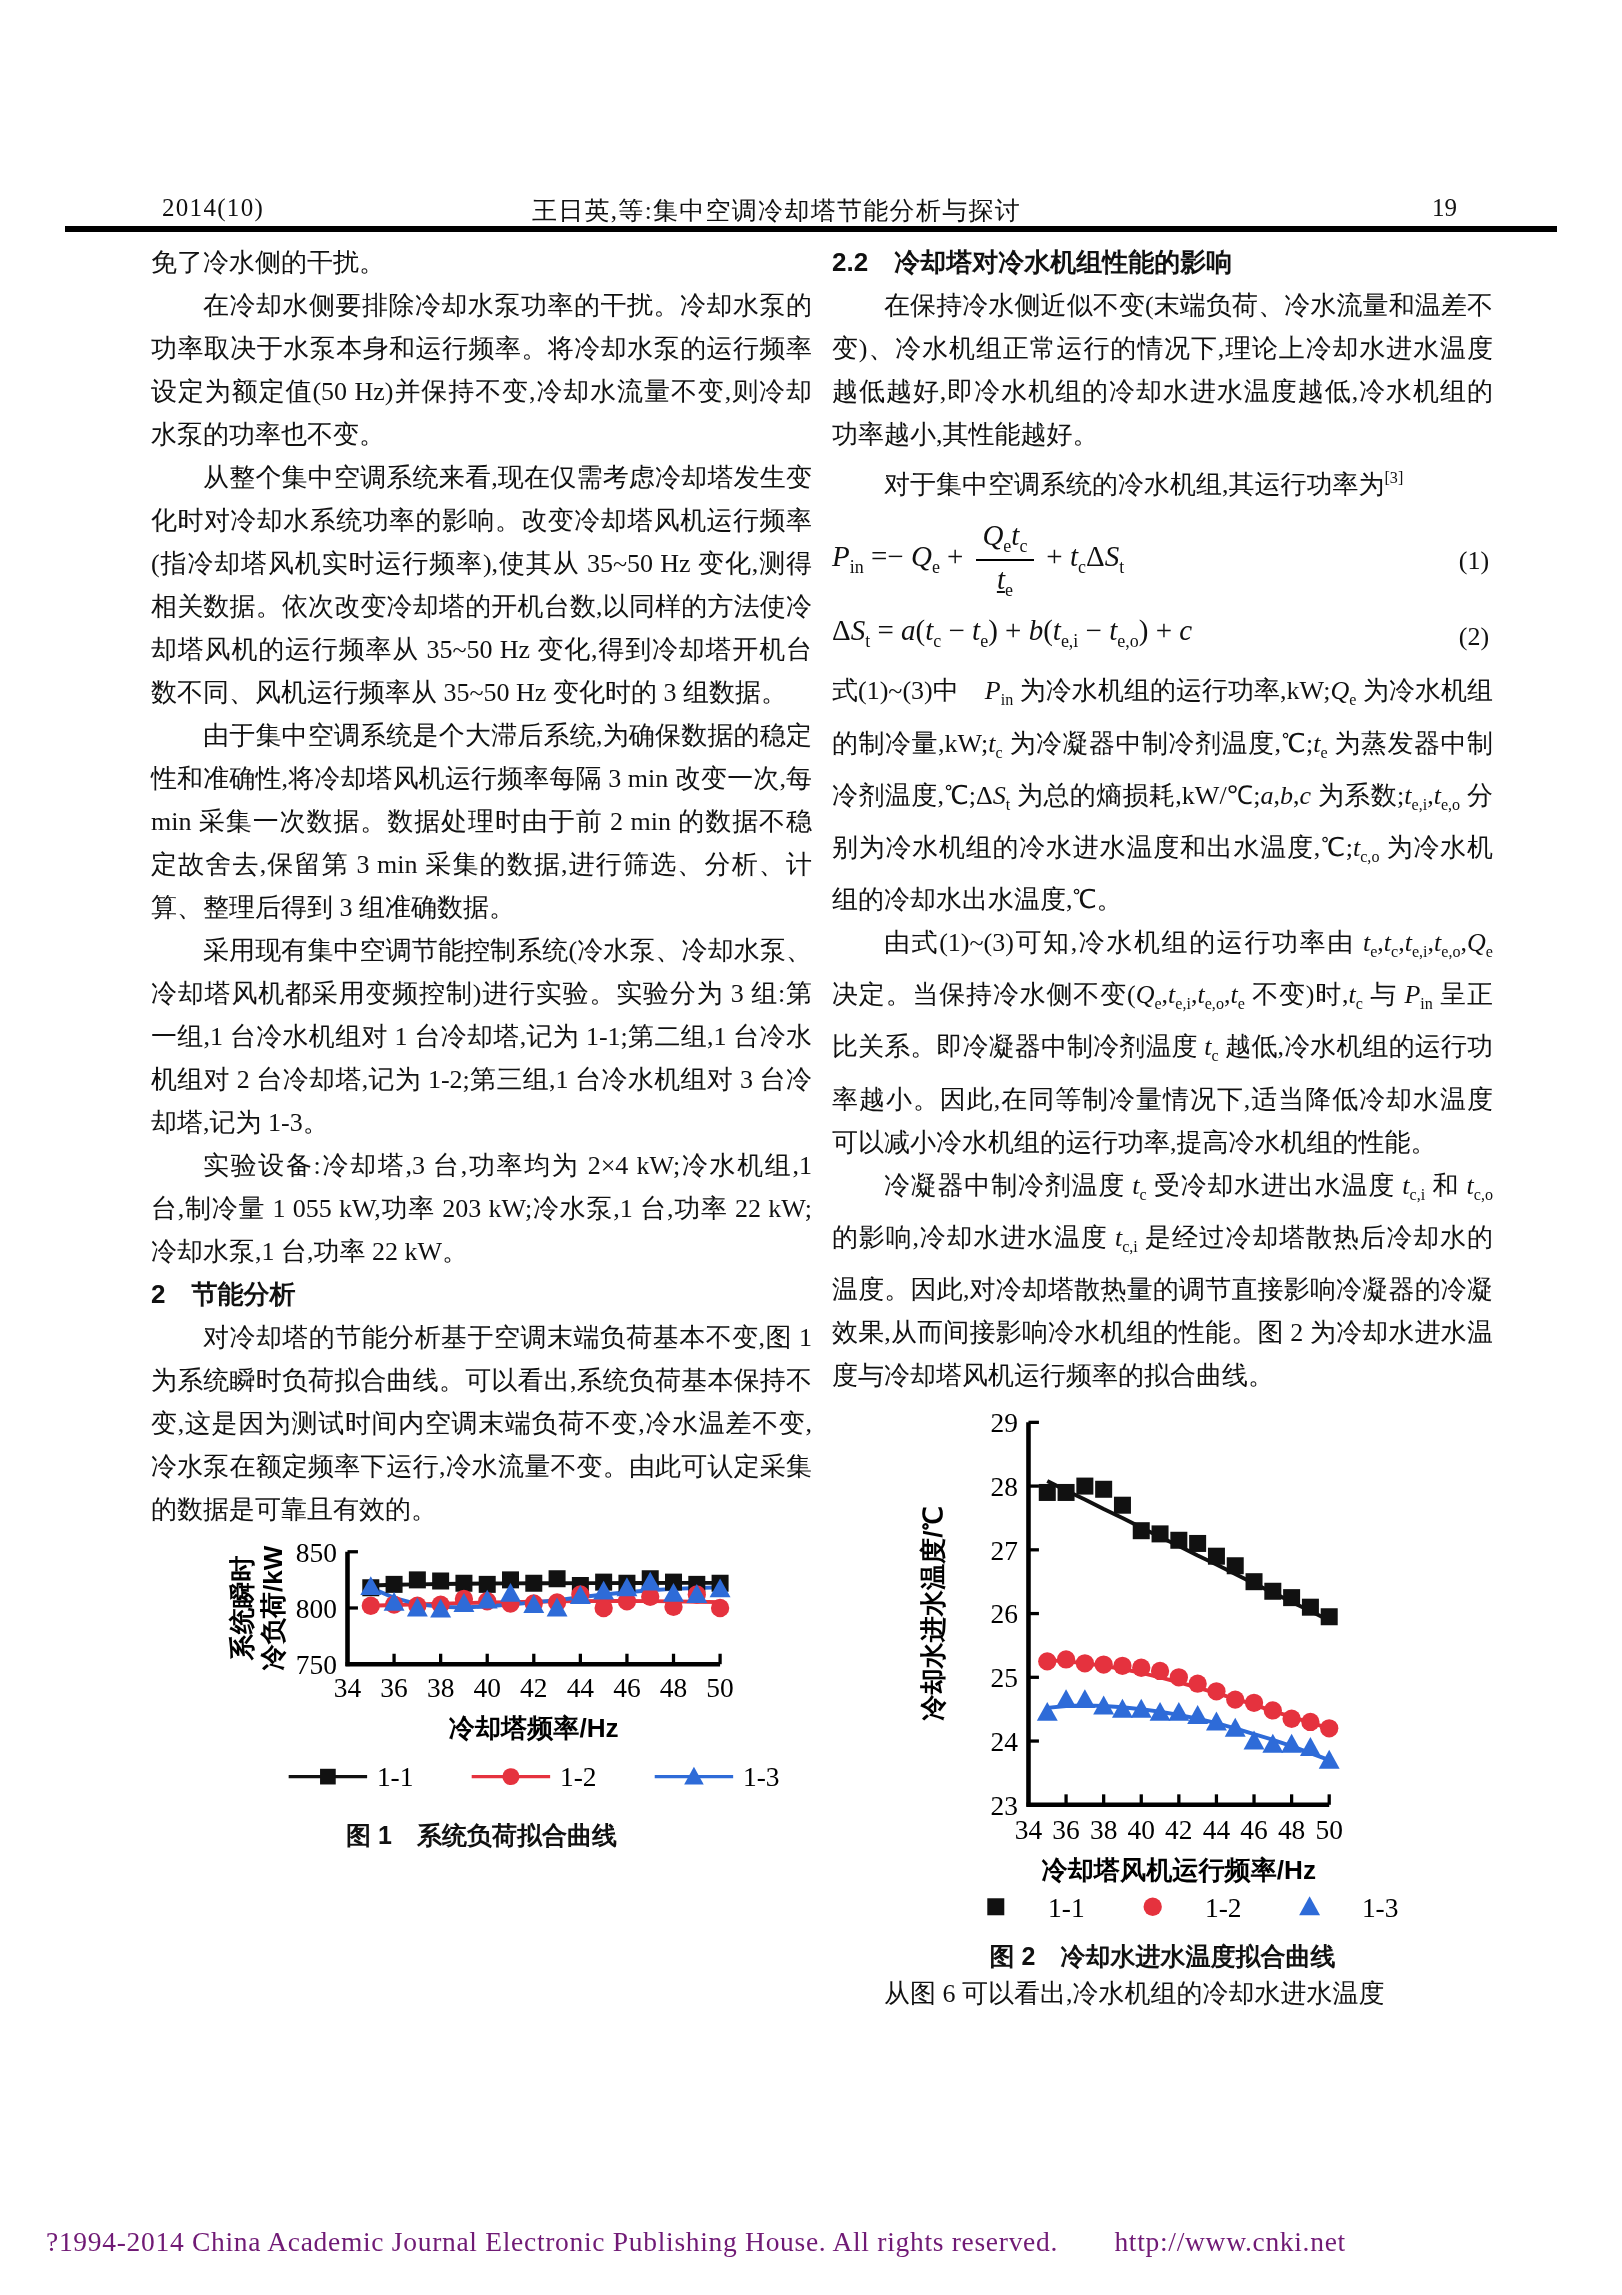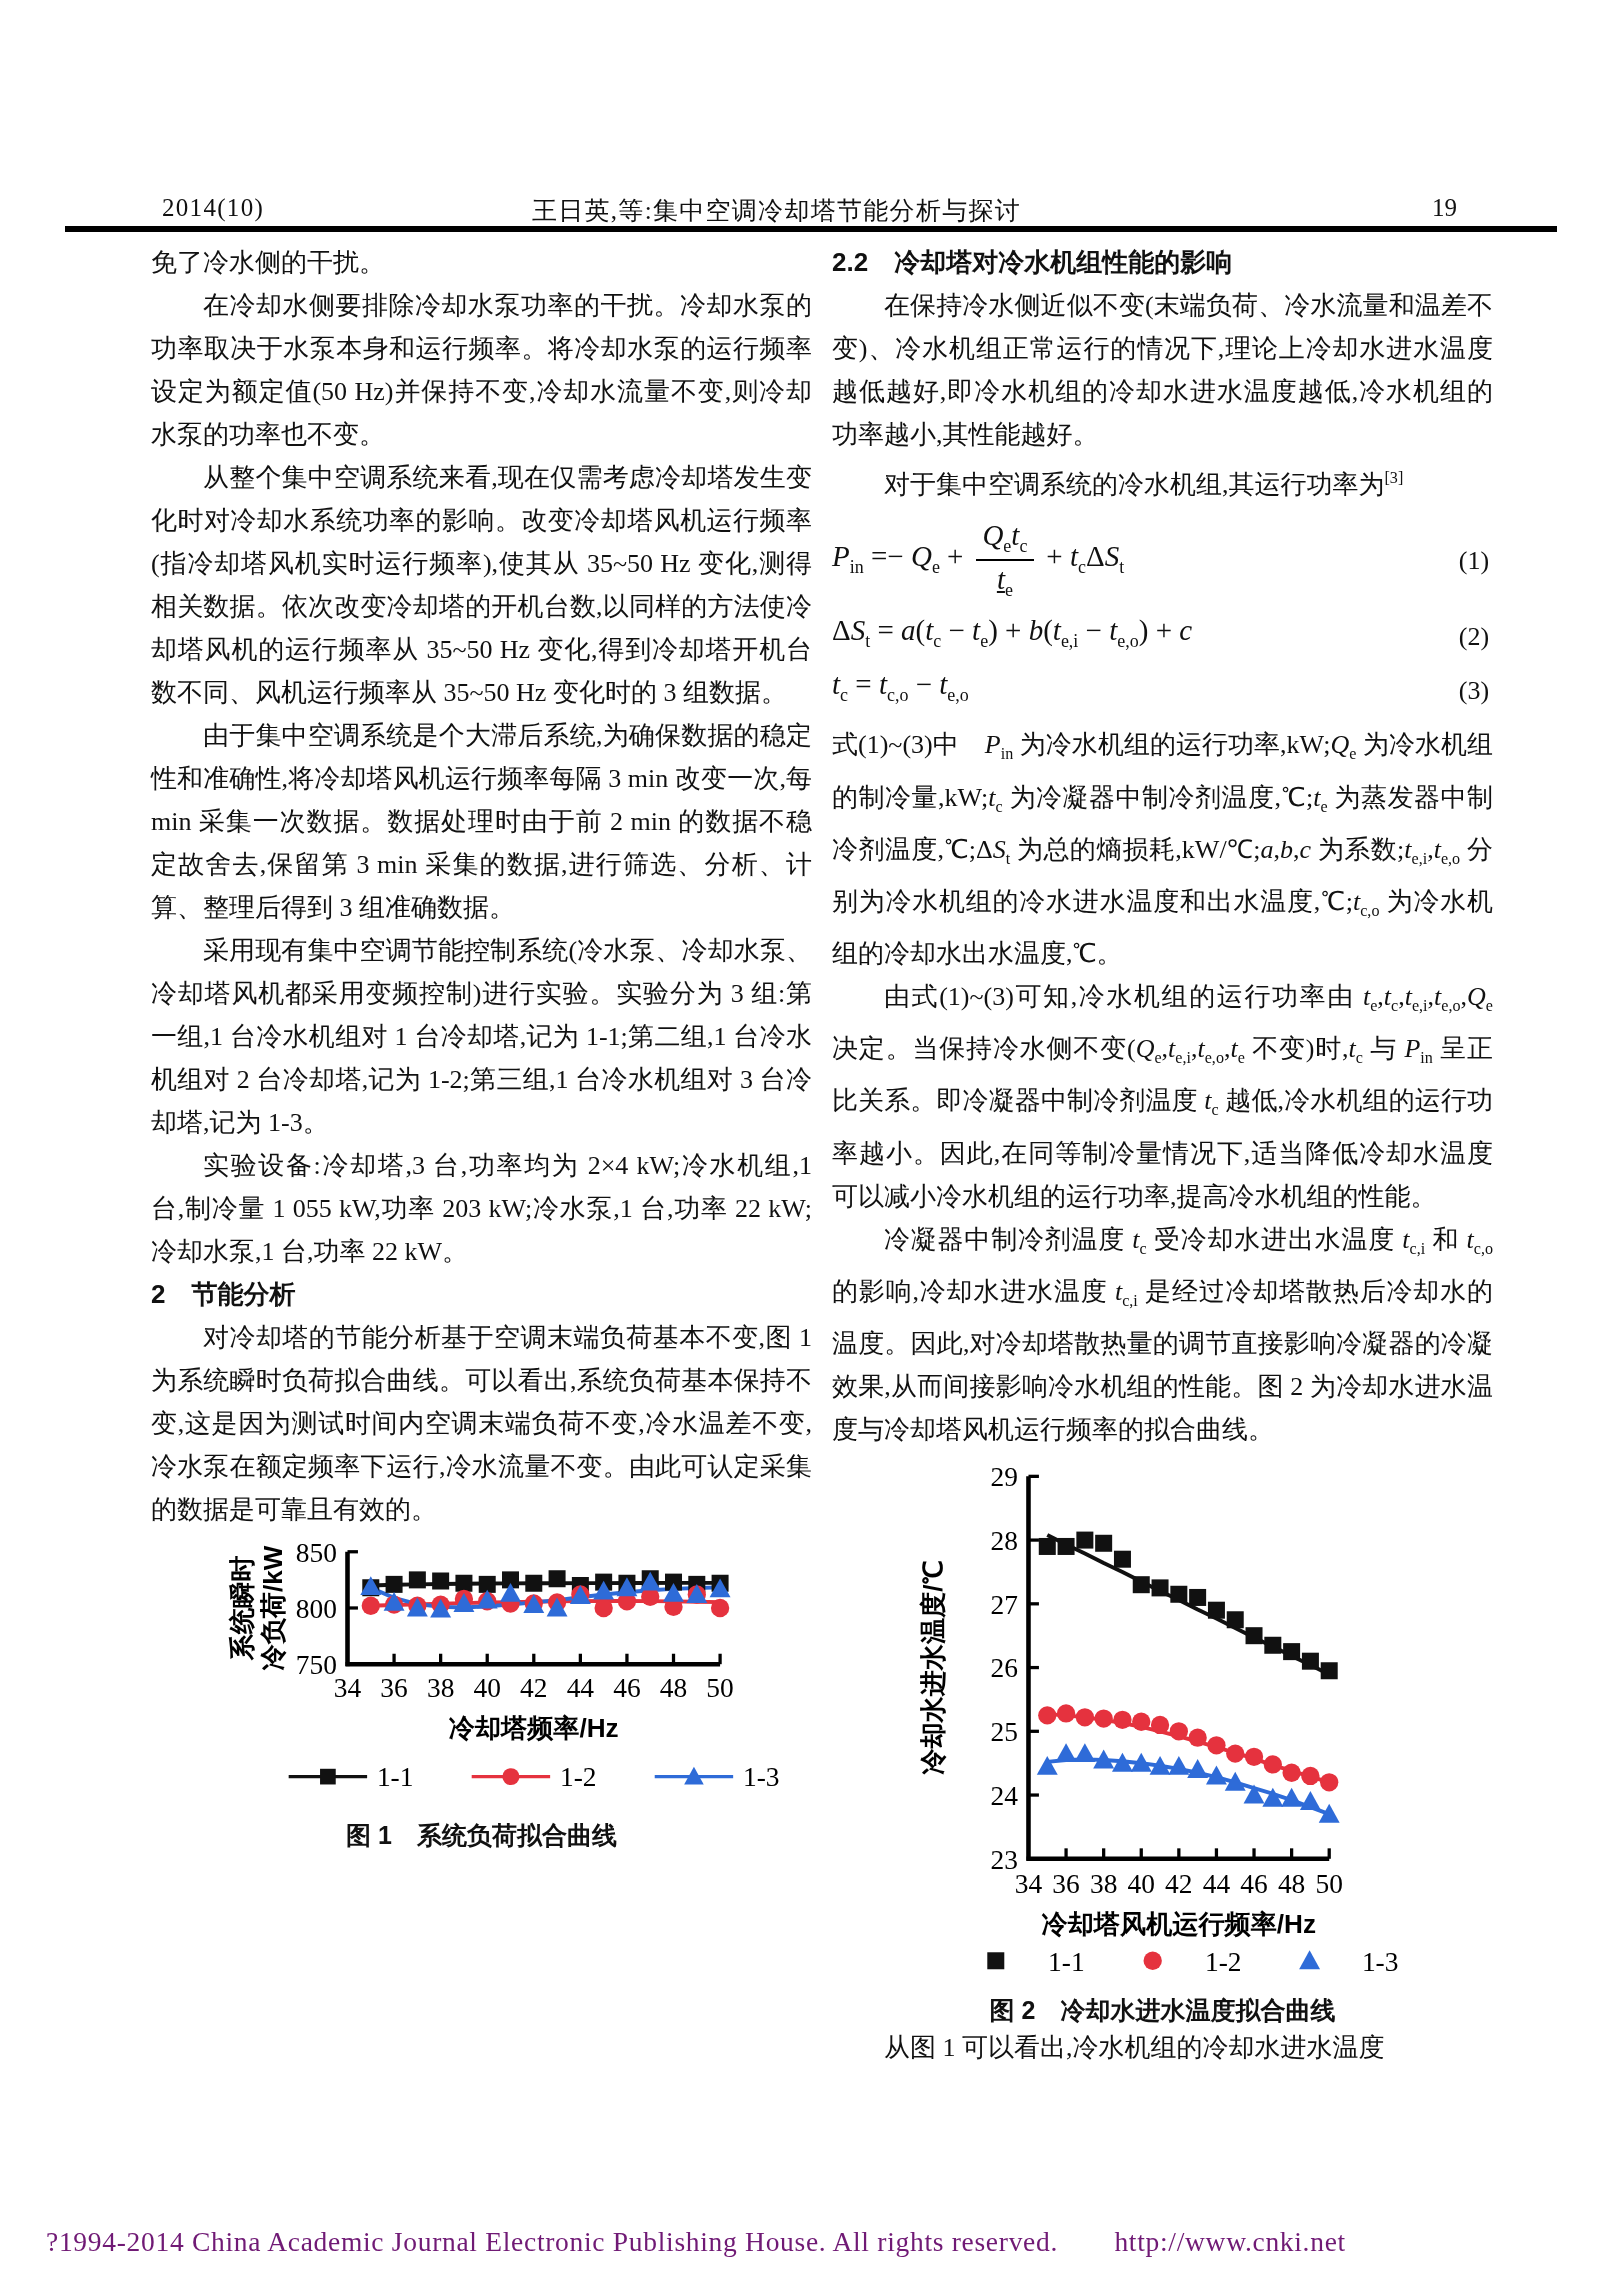--- a/index.html
+++ b/index.html
@@ -158,24 +158,20 @@
   <p class="body">对于集中空调系统的冷水机组,其运行功率为<sup>[3]</sup></p>
   <div class="eq-block">
     <div class="eq-row tall">
       <span><i>P</i><sub>in</sub> =− <i>Q</i><sub>e</sub> + <span class="frac"><span class="num"><i>Q</i><sub>e</sub><i>t</i><sub>c</sub></span><span class="den"><i>t</i><sub>e</sub></span></span> + <i>t</i><sub>c</sub>Δ<i>S</i><sub>t</sub></span>
       <span class="eq-num">(1)</span>
     </div>
     <div class="eq-row short">
       <span>Δ<i>S</i><sub>t</sub> = <i>a</i>(<i>t</i><sub>c</sub> − <i>t</i><sub>e</sub>) + <i>b</i>(<i>t</i><sub>e,i</sub> − <i>t</i><sub>e,o</sub>) + <i>c</i></span>
       <span class="eq-num">(2)</span>
     </div>
-    <div class="eq-row short">
-      <span><i>t</i><sub>c</sub> = <i>t</i><sub>c,o</sub> − <i>t</i><sub>e,o</sub></span>
-      <span class="eq-num">(3)</span>
-    </div>
   </div>
   <p class="body no-indent">式(1)~(3)中　<i>P</i><sub>in</sub> 为冷水机组的运行功率,kW;<i>Q</i><sub>e</sub> 为冷水机组的制冷量,kW;<i>t</i><sub>c</sub> 为冷凝器中制冷剂温度,℃;<i>t</i><sub>e</sub> 为蒸发器中制冷剂温度,℃;Δ<i>S</i><sub>t</sub> 为总的熵损耗,kW/℃;<i>a</i>,<i>b</i>,<i>c</i> 为系数;<i>t</i><sub>e,i</sub>,<i>t</i><sub>e,o</sub> 分别为冷水机组的冷水进水温度和出水温度,℃;<i>t</i><sub>c,o</sub> 为冷水机组的冷却水出水温度,℃。</p>
   <p class="body">由式(1)~(3)可知,冷水机组的运行功率由 <i>t</i><sub>e</sub>,<i>t</i><sub>c</sub>,<i>t</i><sub>e,i</sub>,<i>t</i><sub>e,o</sub>,<i>Q</i><sub>e</sub> 决定。当保持冷水侧不变(<i>Q</i><sub>e</sub>,<i>t</i><sub>e,i</sub>,<i>t</i><sub>e,o</sub>,<i>t</i><sub>e</sub> 不变)时,<i>t</i><sub>c</sub> 与 <i>P</i><sub>in</sub> 呈正比关系。即冷凝器中制冷剂温度 <i>t</i><sub>c</sub> 越低,冷水机组的运行功率越小。因此,在同等制冷量情况下,适当降低冷却水温度可以减小冷水机组的运行功率,提高冷水机组的性能。</p>
   <p class="body">冷凝器中制冷剂温度 <i>t</i><sub>c</sub> 受冷却水进出水温度 <i>t</i><sub>c,i</sub> 和 <i>t</i><sub>c,o</sub> 的影响,冷却水进水温度 <i>t</i><sub>c,i</sub> 是经过冷却塔散热后冷却水的温度。因此,对冷却塔散热量的调节直接影响冷凝器的冷凝效果,从而间接影响冷水机组的性能。图 2 为冷却水进水温度与冷却塔风机运行频率的拟合曲线。</p>
   <div class="figure">
     <svg viewBox="0 0 1010 800" width="661" height="523" style="font-size:40px">
         <line x1="300" y1="25" x2="300" y2="613" stroke="#000" stroke-width="7"></line>
         <line x1="297" y1="610" x2="760" y2="610" stroke="#000" stroke-width="7"></line>
         <line x1="300" y1="610" x2="316" y2="610" stroke="#000" stroke-width="5"></line>
         <text x="284" y="625" text-anchor="end" class="chart-tick">23</text>
@@ -263,17 +259,17 @@
         <polygon points="760,525.7500000000001 744,554.7500000000001 776,554.7500000000001" fill="#2e6bd8"></polygon>
         <rect x="237" y="753" width="26" height="26" fill="#111111"></rect>
         <text x="330" y="781" text-anchor="start" class="chart-legend">1-1</text>
         <circle cx="490" cy="766" r="14" fill="#e5323e"></circle>
         <text x="570" y="781" text-anchor="start" class="chart-legend">1-2</text>
         <polygon points="730,750 714,779 746,779" fill="#2e6bd8"></polygon>
         <text x="810" y="781" text-anchor="start" class="chart-legend">1-3</text>
       </svg>
     <div class="fig-caption">图 2　冷却水进水温度拟合曲线</div>
   </div>
-  <p class="body">从图 1 可以看出,冷水机组的冷却水进水温度</p>
+  <p class="body">从图 6 可以看出,冷水机组的冷却水进水温度</p>
 </div>
 
 <div class="footer">?1994-2014 China Academic Journal Electronic Publishing House. All rights reserved.　　http://www.cnki.net</div>
 
 
 </body></html>

